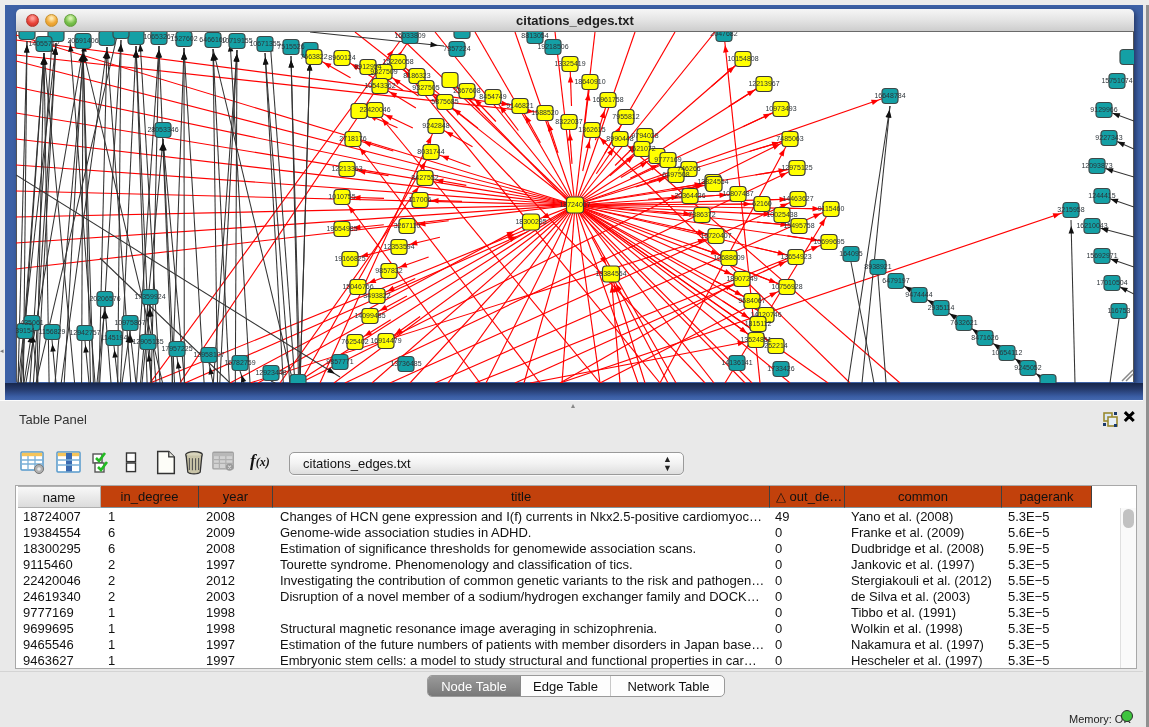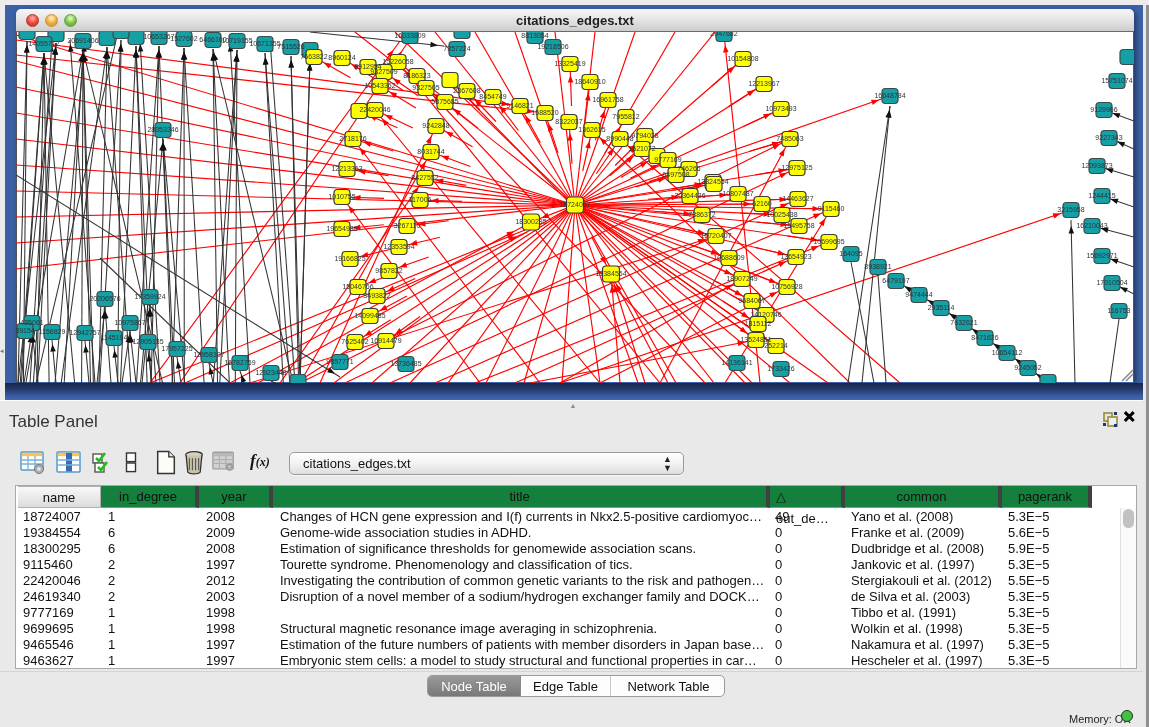--- a/index.html
+++ b/index.html
@@ -19,36 +19,36 @@
 #tl3 { left:48px; background:radial-gradient(circle at 50% 30%, #d6f3ae 10%, #77c04a 55%, #5da23a); border:1px solid #64a03c;}
 #title { position:absolute; left:0; top:4px; width:1118px; text-align:center;
   font-size:13px; font-weight:bold; color:#1d1d1d; }
 #canvas { position:absolute; left:0; top:23px; width:1118px; height:350px;
   background:#fff; border-left:1px solid #555; border-right:1px solid #555; }
 #graph { position:absolute; left:-1px; top:0; }
 #rightstrip { position:absolute; left:1143px; top:5px; width:6px; height:722px; background:#e8e8e8; }
 #rightbar { position:absolute; left:1146px; top:5px; width:3px; height:722px; background:#909090; }
 #lefthandle { position:absolute; left:0px; top:346px; width:5px; height:10px; color:#777; font-size:7px; line-height:10px; }
 #panel { position:absolute; left:0; top:400px; width:1143px; height:327px; background:#e9e9e9; border-top:1px solid #fdfdfd; }
-#ptitle { position:absolute; left:9px; top:11px; font-size:17px; color:#333; }
+#ptitle { position:absolute; left:19px; top:11px; font-size:13px; color:#333; }
 #pdrag { position:absolute; left:571px; top:0px; font-size:8px; color:#888; }
 #pfloat { position:absolute; left:1103px; top:11px; width:15px; height:15px; }
 #pclose { position:absolute; left:1123px; top:7px; font-size:15px; font-weight:900; color:#000; -webkit-text-stroke:1px #000; }
 #toolbar { position:absolute; left:18px; top:49px; height:28px; }
 .ticon { position:absolute; top:0; }
 #combo { position:absolute; left:289px; top:51px; width:395px; height:23px;
   border:1px solid #9a9a9a; border-radius:5px;
   background:linear-gradient(#ffffff,#f2f2f2 50%,#dedede); box-shadow:0 1px 1px rgba(255,255,255,.8);}
 #combotext { position:absolute; left:13px; top:3px; font-size:13px; color:#111; }
 #comboarrows { position:absolute; right:11px; top:2px; font-size:9px; color:#222; line-height:9px; letter-spacing:0;}
 #tablewrap { position:absolute; left:15px; top:84px; width:1122px; height:184px;
   background:#fff; border:1px solid #a8a8a8; }
 #thead { position:absolute; left:2px; top:0; width:1103px; height:29px; }
-.th { position:absolute; top:0; height:22px; background:#15803d;
-  border-right:4px solid #404040; border-bottom:1px solid #7e98a4;
+.th { position:absolute; top:0; height:22px; background:#c2410c;
+  border-right:1px solid #404040; border-bottom:1px solid #7e98a4;
   font-size:13px; color:#111; text-align:center; line-height:22px; }
 .thg { background:linear-gradient(#f8f8f8,#dcdcdc); border:1px solid #b0b0b0; border-left:none;}
 .row { position:absolute; left:2px; width:1103px; height:16px; font-size:13px; color:#111; }
 .c { position:absolute; top:0; height:16px; line-height:16px; white-space:nowrap; overflow:hidden; }
 #vscroll { position:absolute; left:1104px; top:22px; width:16px; height:160px; background:#fafafa; border-left:1px solid #e0e0e0;}
 #vthumb { position:absolute; left:2px; top:1px; width:11px; height:19px; background:#c2c2c2; border-radius:6px; }
 #tabs { position:absolute; left:427px; top:274px; width:298px; height:22px;
   border:1px solid #9a9a9a; border-radius:5px; background:#fdfdfd; overflow:hidden;}
 .tab { position:absolute; top:0; height:22px; font-size:13px; text-align:center; line-height:21px; color:#111; }
 #tab1 { left:0; width:93px; background:linear-gradient(#9a9a9a,#757575); color:#fff; border-right:1px solid #888;}

